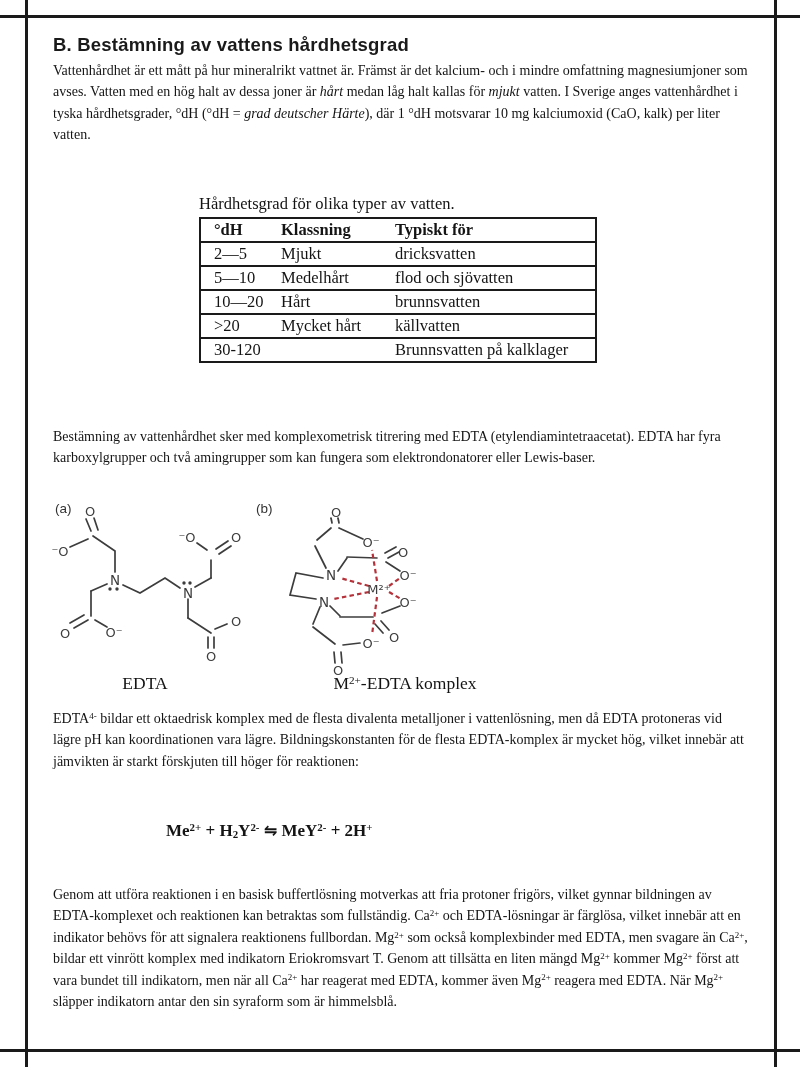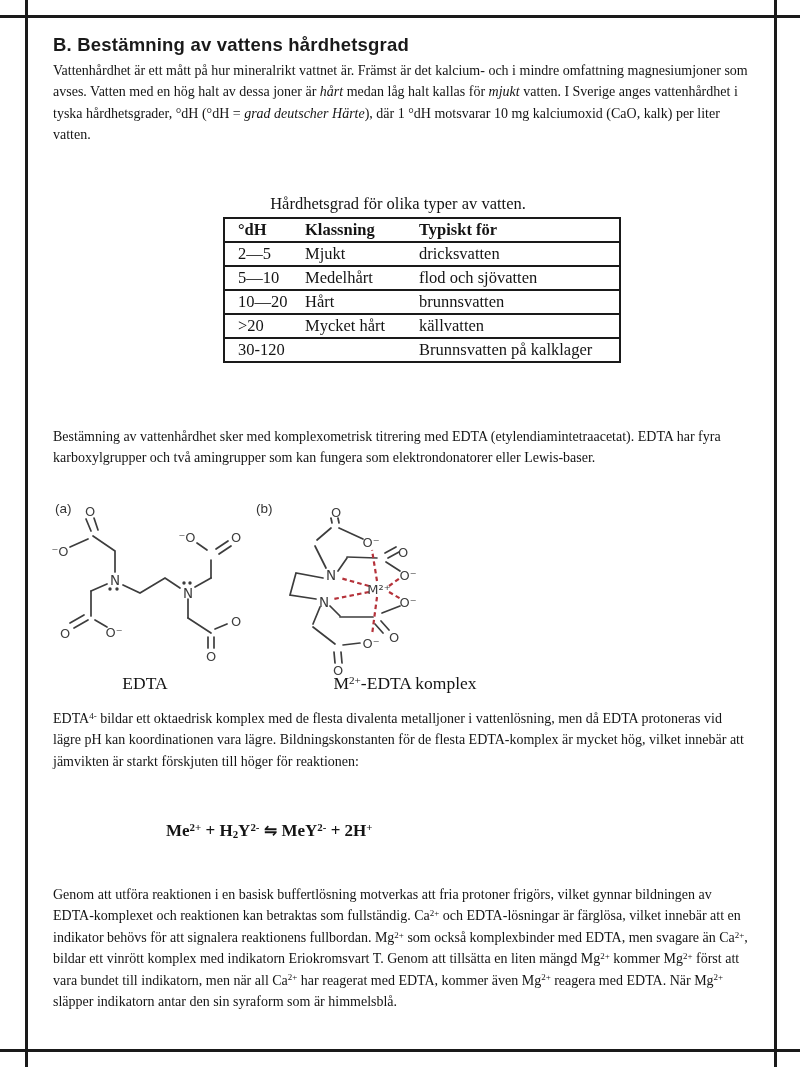--- a/index.html
+++ b/index.html
@@ -13,27 +13,27 @@
   #heading{position:absolute;left:53px;top:34px;margin:0;
            font:bold 18.5px "Liberation Sans",sans-serif;color:#1a1a1a;letter-spacing:.2px;}
   .para{position:absolute;left:53px;width:699px;margin:0;font-size:14px;line-height:21.4px;}
   #p1{top:60px;}
   #p2{top:426px;}
   #p3{top:708px;}
   #p4{top:872px;margin-top:12px;}
   sup{font-size:64%;line-height:0;position:relative;vertical-align:baseline;top:-0.48em;}
   sub{font-size:64%;line-height:0;position:relative;vertical-align:baseline;top:0.22em;}
   .arrow{font-family:"DejaVu Sans",sans-serif;font-size:95%;}
-  #table-caption{position:absolute;left:199px;top:194px;width:398px;text-align:center;
+  #table-caption{position:absolute;left:199px;top:194px;width:398px;text-align:left;
                  font-size:16.5px;}
   #hardness-table{position:absolute;left:199px;top:217px;width:398px;border-collapse:collapse;
                   font-size:16.5px;}
   #hardness-table th,#hardness-table td{border-bottom:2px solid #1a1a1a;padding:0 0 0 13px;
                   line-height:22px;text-align:left;font-weight:normal;white-space:nowrap;}
-  #hardness-table{border:2px solid #1a1a1a;margin-left:24px;}
+  #hardness-table{border:2px solid #1a1a1a;}
   #hardness-table th{font-weight:bold;}
   .fig-label{position:absolute;font:13.5px "Liberation Sans",sans-serif;color:#333;}
   #fig-label-a{left:55px;top:501px;}
   #fig-label-b{left:256px;top:501px;}
   .fig-caption{position:absolute;top:673px;text-align:center;font-size:17.5px;}
   #fig-caption-a{left:85px;width:120px;}
   #fig-caption-b{left:310px;width:190px;}
   .structure{position:absolute;}
   #svg-a{left:38px;top:498px;}
   #svg-b{left:280px;top:496px;}

